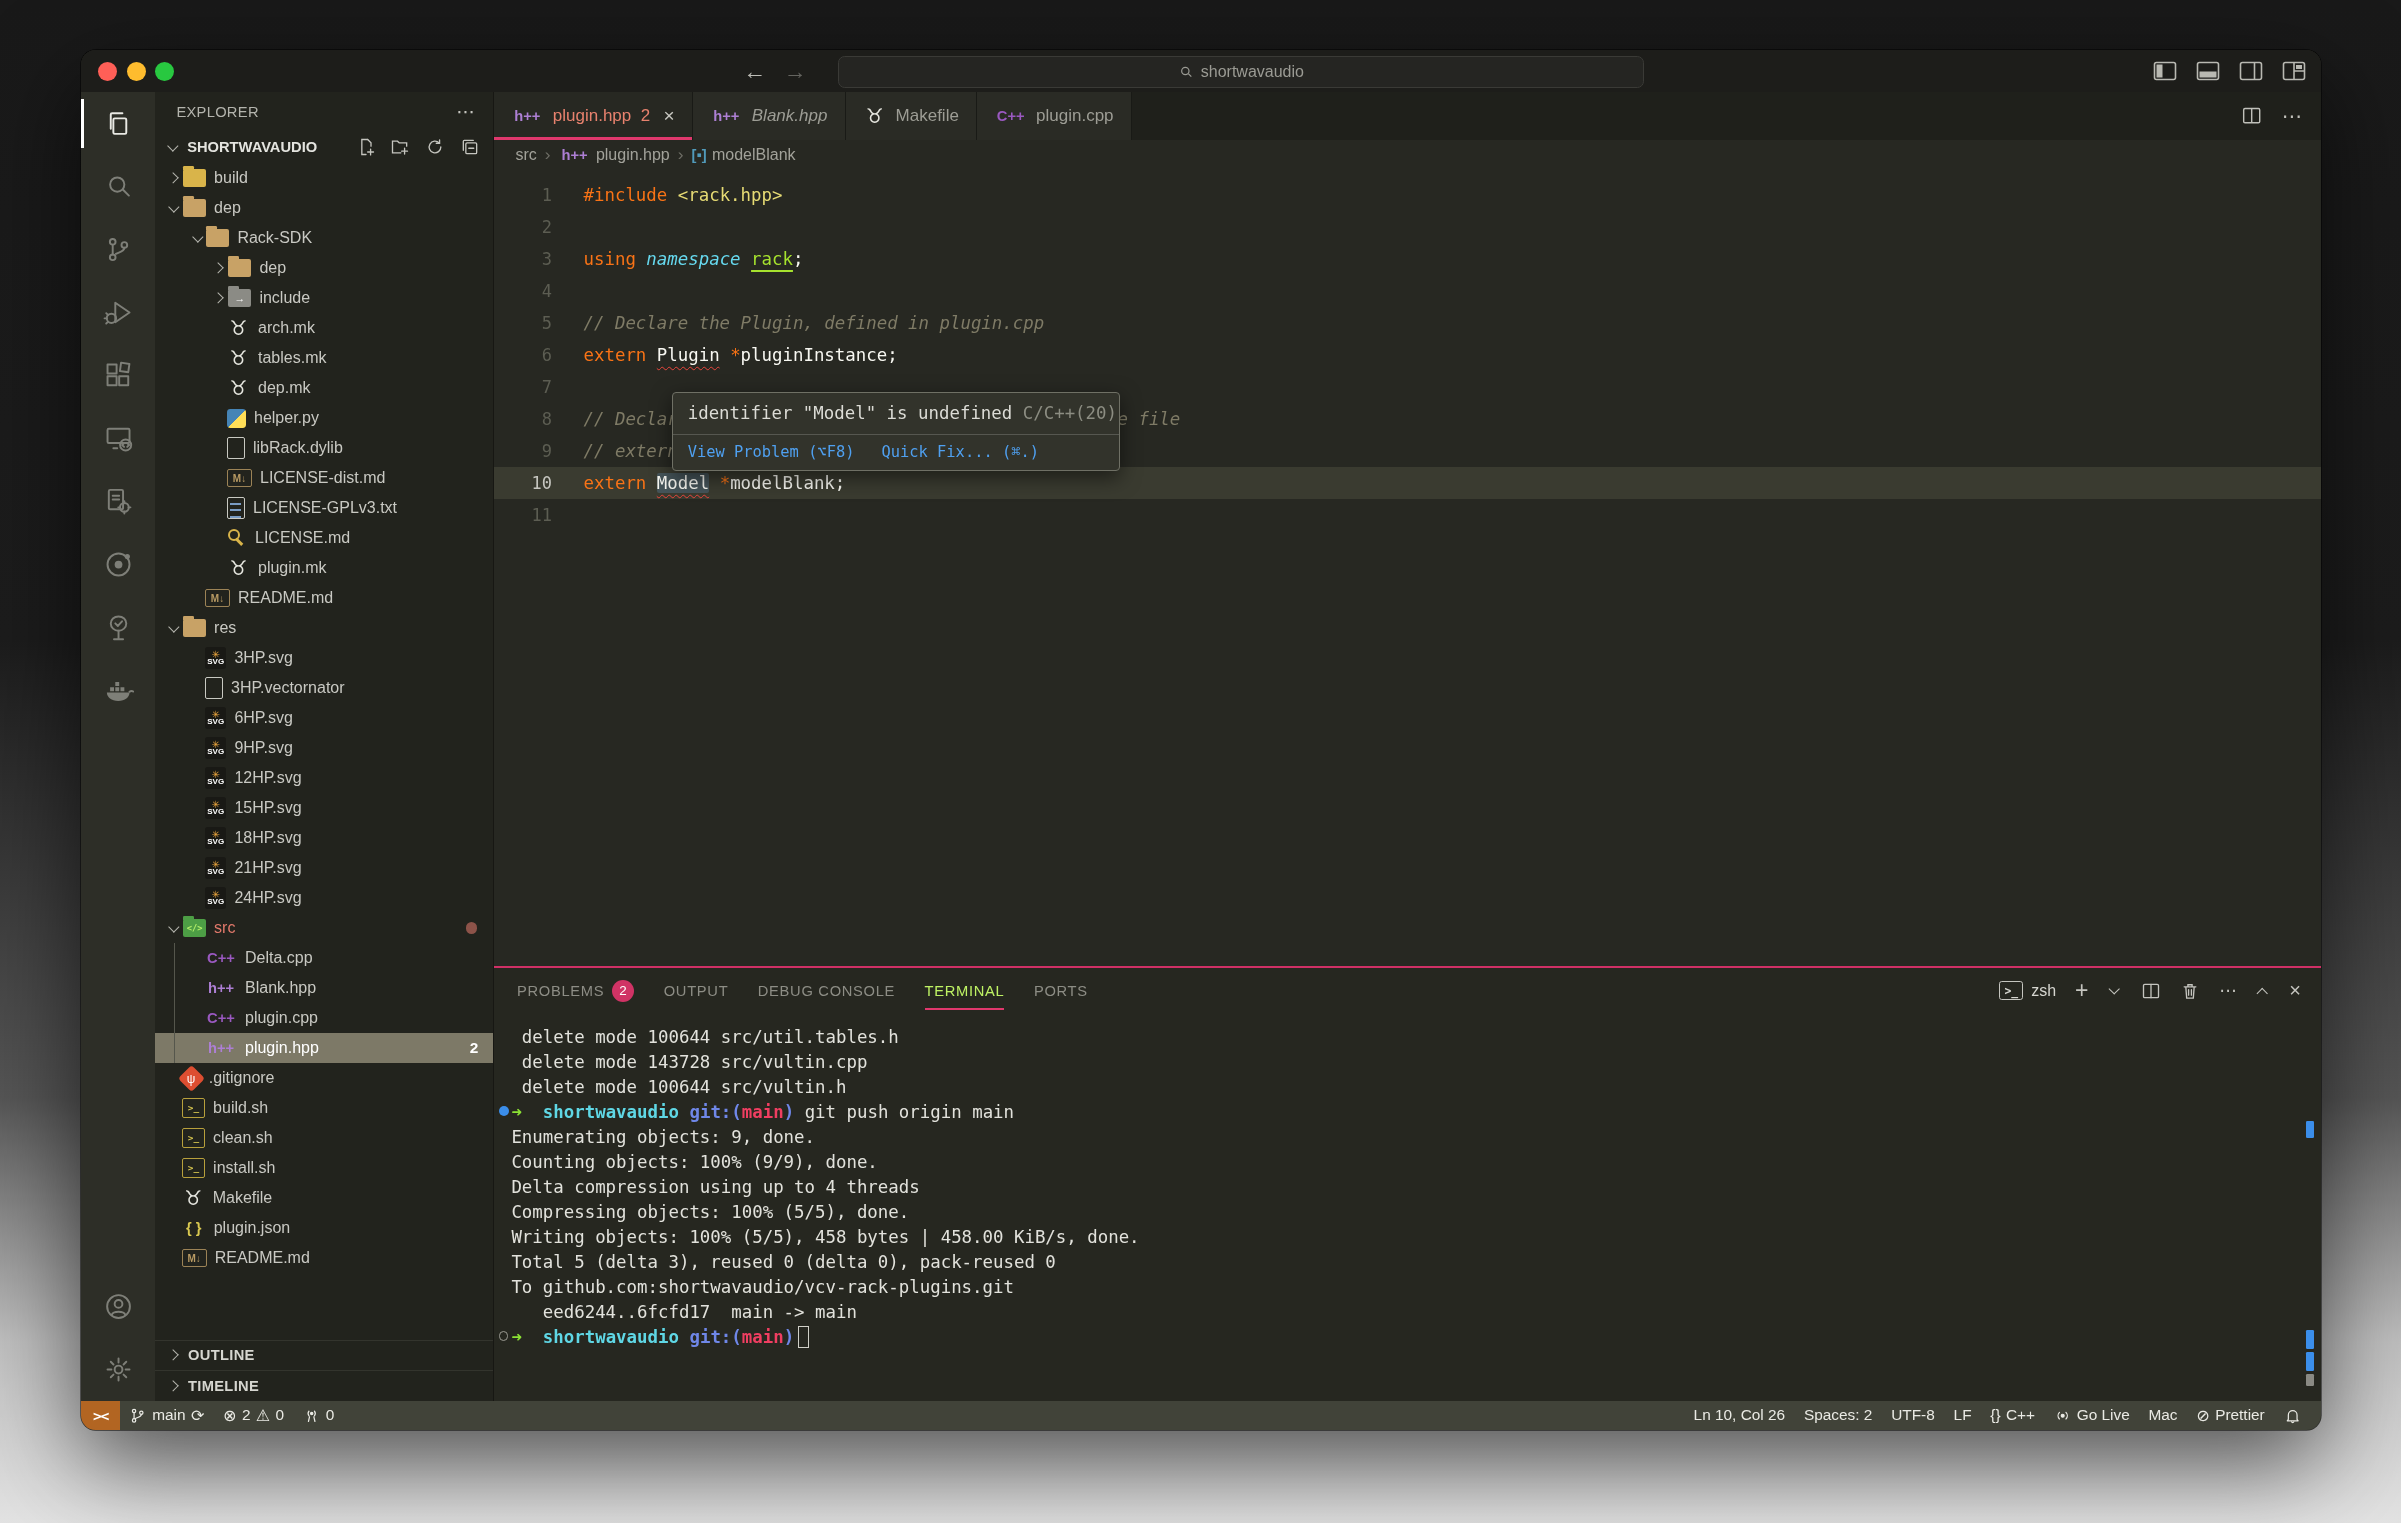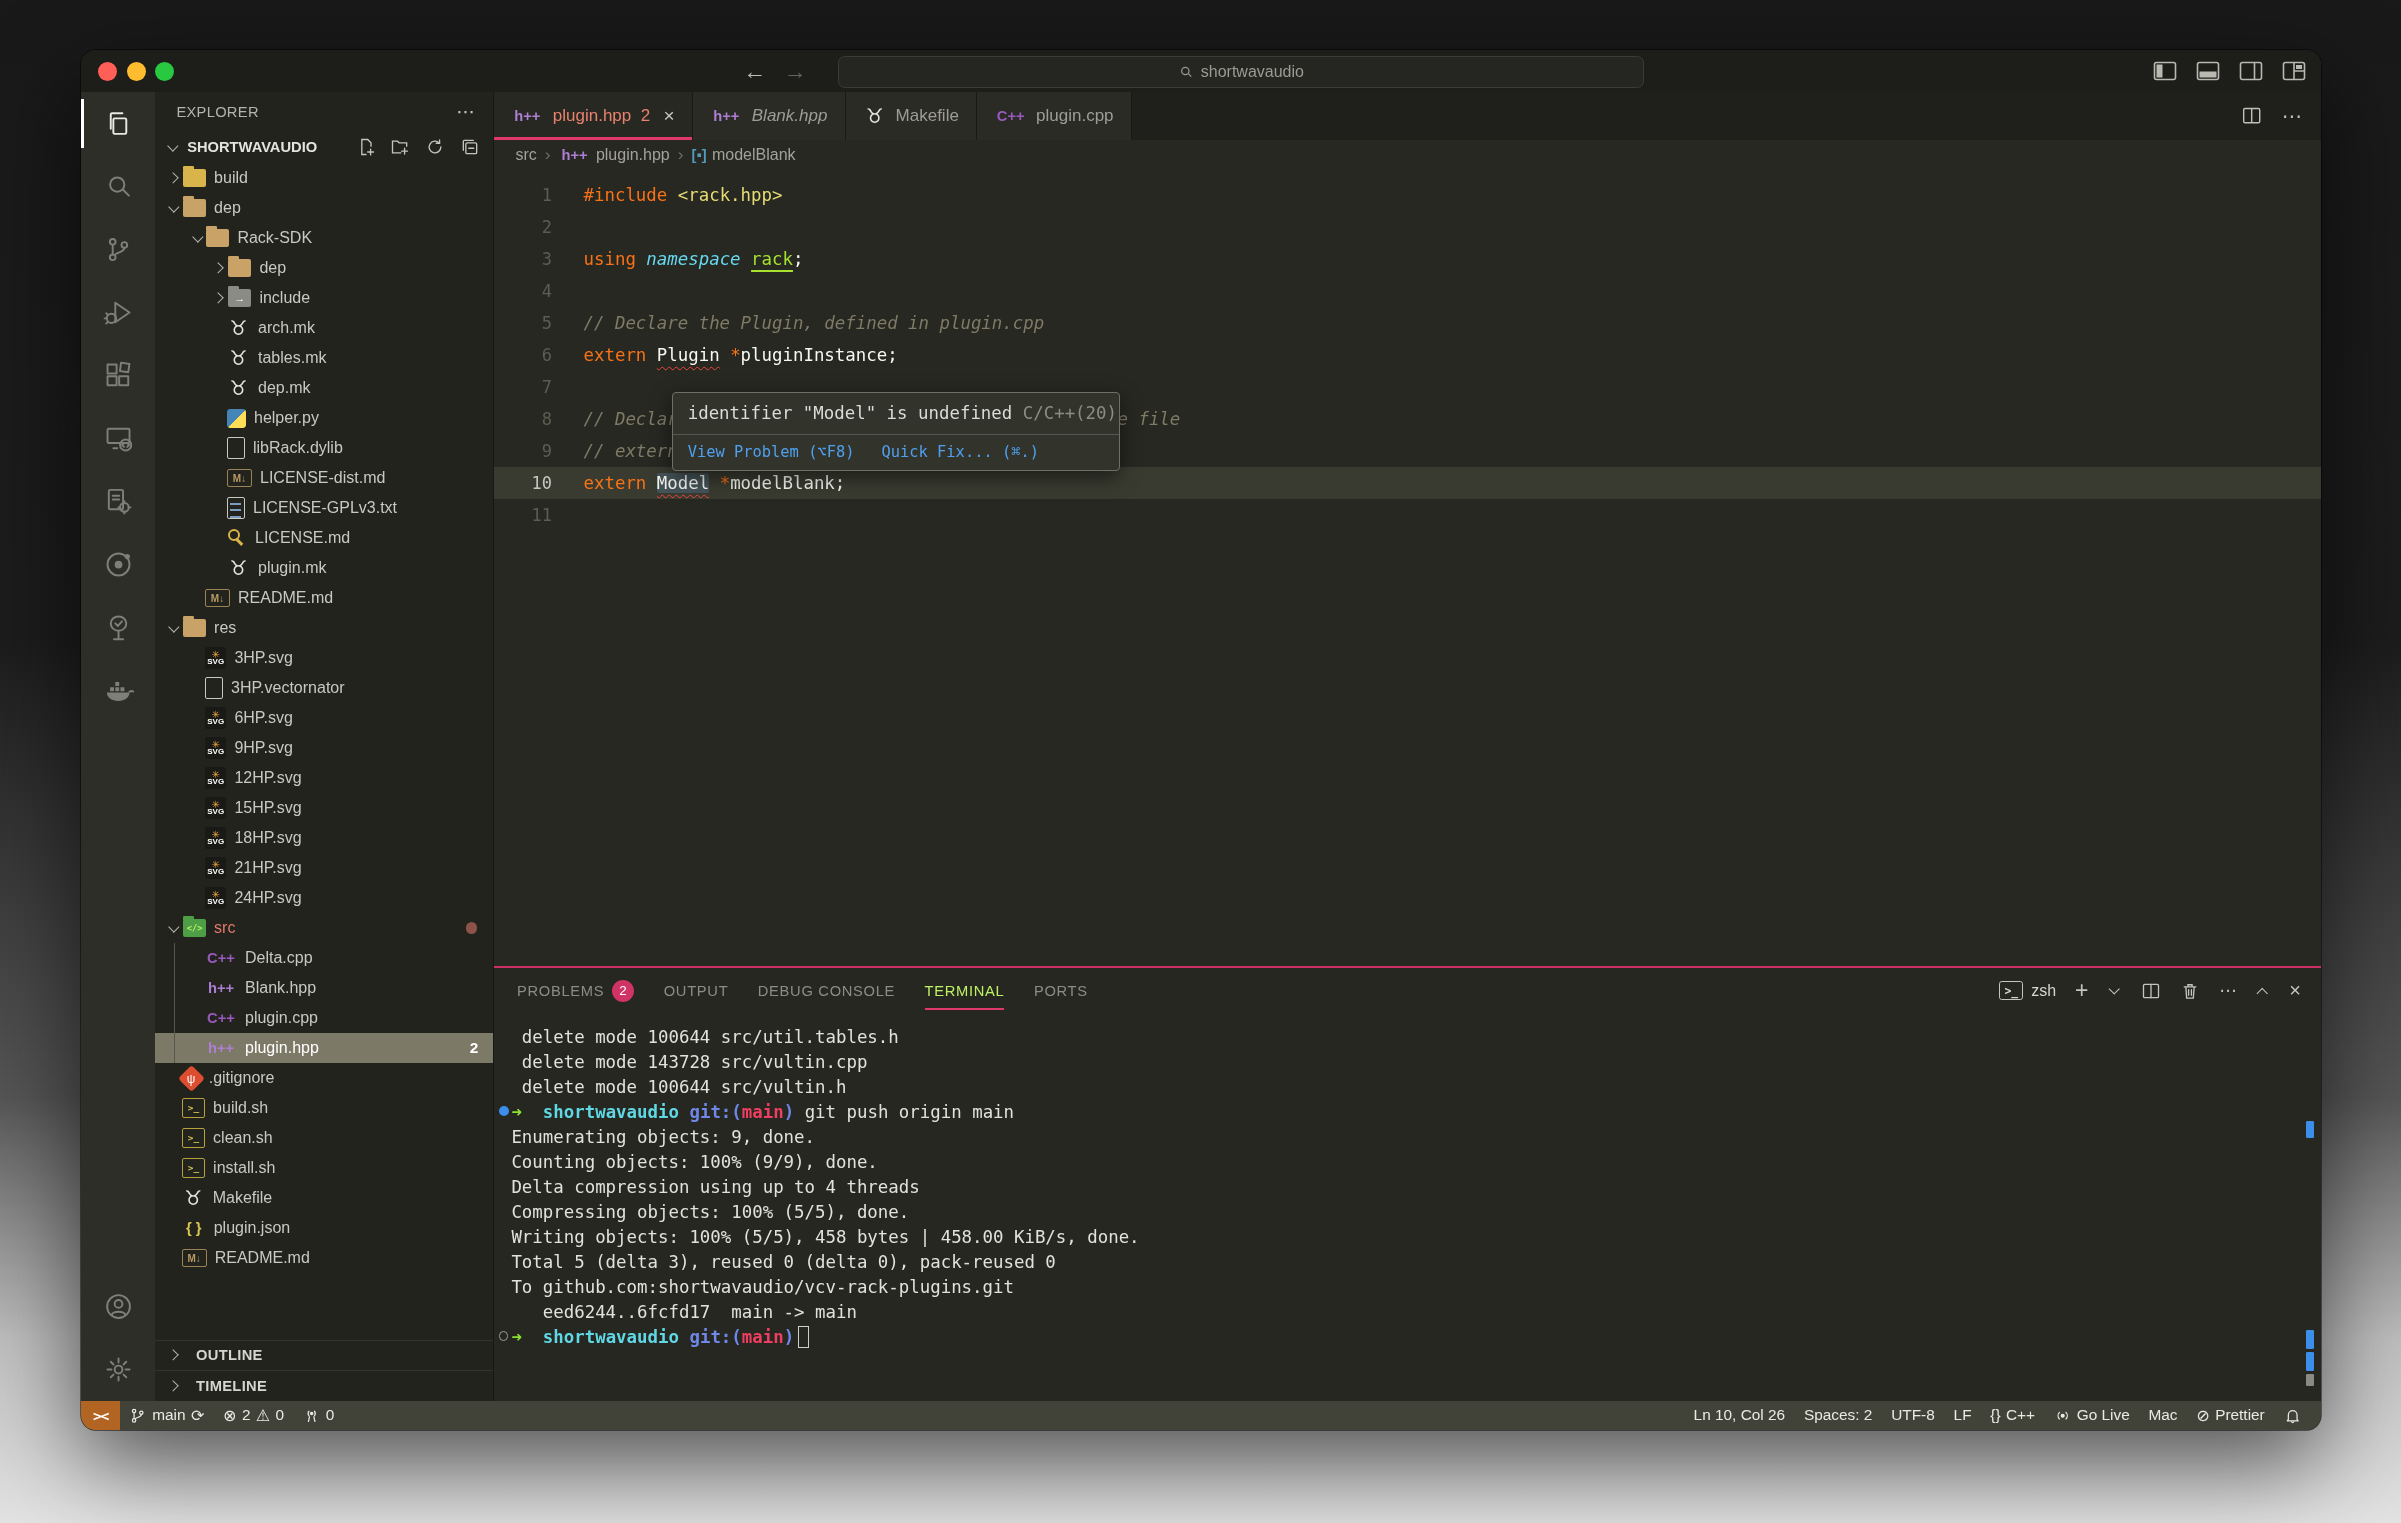--- a/index.html
+++ b/index.html
@@ -57,21 +57,21 @@
   .trow .lbl{margin-left:8px;}
   .trow.selected{background:#7d7967;color:#fff;}
   .trow .rbadge{position:absolute;right:14.7px;font-weight:bold;color:#fff;font-size:15.4px;}
   .trow .dotbadge{position:absolute;right:16px;width:11.4px;height:11.4px;border-radius:50%;background:#8d5349;}
   .trow.modified > .lbl{color:#e2796b;}
   .guide{position:absolute;left:19.4px;top:0;bottom:0;width:0.7px;background:#55564c;}
   .chev{width:17.4px;height:17.4px;flex:none;position:relative;}
   .chev::before{content:"";position:absolute;left:4.7px;top:4px;width:6.7px;height:6.7px;border-right:1.3px solid #b6b6af;border-bottom:1.3px solid #b6b6af;transform:rotate(45deg);}
   .chev.closed::before{transform:rotate(-45deg);left:3.4px;top:4.7px;}
   .sb-bottom{flex:none;font-weight:bold;font-size:14.7px;color:#d6d6d0;letter-spacing:0.3px;}
-  .sb-bottom .brow{height:29.5px;display:flex;align-items:center;padding-left:10.7px;border-top:0.7px solid #33342d;gap:13px;}
+  .sb-bottom .brow{height:29.5px;display:flex;align-items:center;padding-left:10.7px;border-top:0.7px solid #33342d;gap:5px;}
 
   
   .fi{display:inline-flex;align-items:center;justify-content:center;flex:none;}
   .fld{width:23px;height:17.4px;background:#c8a266;border-radius:2px;position:relative;}
   .fld::before{content:"";position:absolute;left:0;top:-3.4px;width:10.7px;height:4px;background:inherit;border-radius:1.3px 1.3px 0 0;}
   .fld-build{background:#d9b44a;}
   .fld-src{background:#4d9e45;color:#b6f06a;font-size:8.7px;font-weight:bold;font-family:"DejaVu Sans Mono",monospace;}
   .fld-inc{background:#8b8b85;color:#fff;font-size:10.7px;}
   .gnu{color:#e6e6df;font-size:20px;width:23px;}
   .py{width:19px;height:19px;border-radius:3.4px;background:linear-gradient(135deg,#4584b6 50%,#ffde57 50%);}

